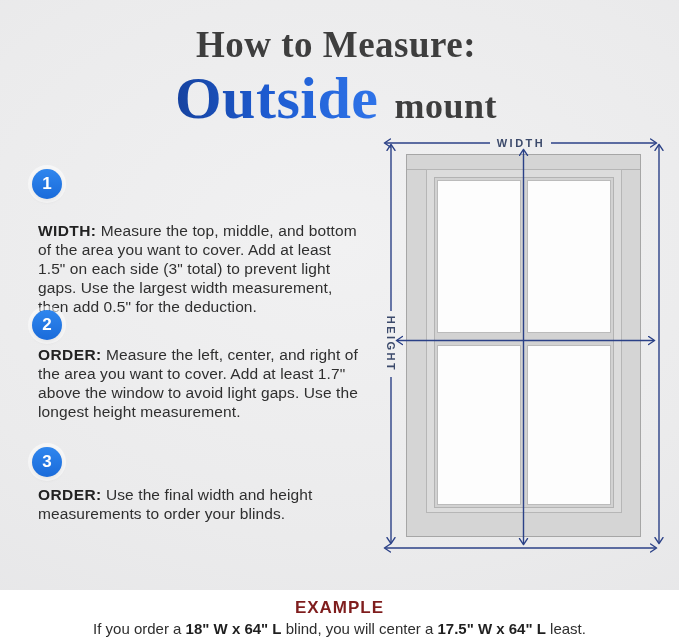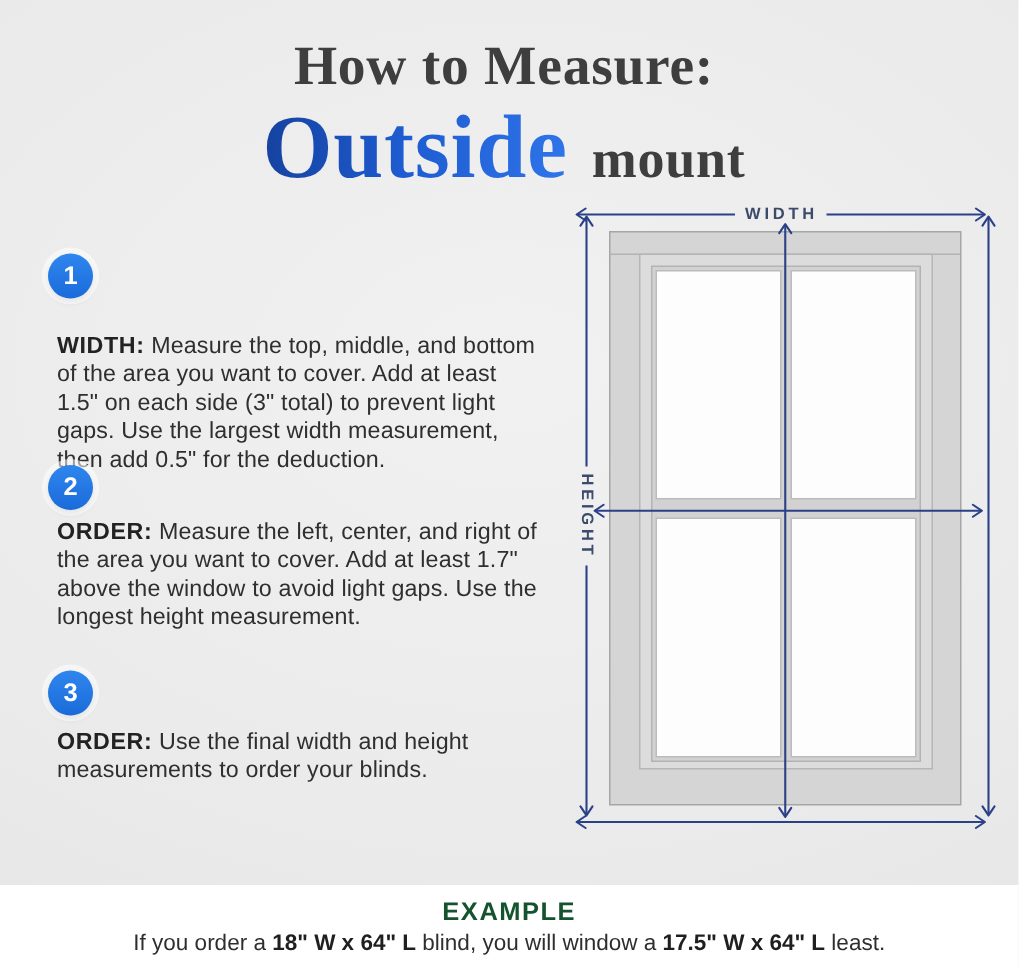--- a/index.html
+++ b/index.html
@@ -104,21 +104,21 @@
     position: absolute;
     left: 0; top: 590px;
     width: 679px; height: 54px;
     background: #ffffff;
     text-align: center;
   }
   .example-heading {
     margin-top: 8px;
     font-size: 17px;
     font-weight: 700;
-    color: #14532d;
+    color: #7f1d1d;
     letter-spacing: 1px;
   }
   .example-sentence {
     margin-top: 2px;
     font-size: 15px;
     color: #2e2e2e;
   }
   .example-sentence .seg-b { font-weight: 700; color: #1f1f1f; }
 </style>
 </head>
@@ -182,16 +182,16 @@
 
       <path d="M19,215.5 H276" marker-start="url(#arr)" marker-end="url(#arr)"></path>
     </g>
 
     <text class="dim-label" x="143" y="18" text-anchor="middle" dominant-baseline="central">WIDTH</text>
     <text class="dim-label" x="13" y="219" text-anchor="middle" dominant-baseline="central" transform="rotate(90 13 219)">HEIGHT</text>
   </svg>
 
   <div class="footer">
     <div class="example-heading">EXAMPLE</div>
-    <div class="example-sentence"><span class="seg-r">If you order a </span><span class="seg-b">18" W x 64" L</span><span class="seg-r"> blind, you will window a </span><span class="seg-b">17.5" W x 64" L</span><span class="seg-r"> least.</span></div>
+    <div class="example-sentence"><span class="seg-r">If you order a </span><span class="seg-b">18" W x 64" L</span><span class="seg-r"> blind, you will center a </span><span class="seg-b">17.5" W x 64" L</span><span class="seg-r"> least.</span></div>
   </div>
 
 </div>
 
 </body></html>

